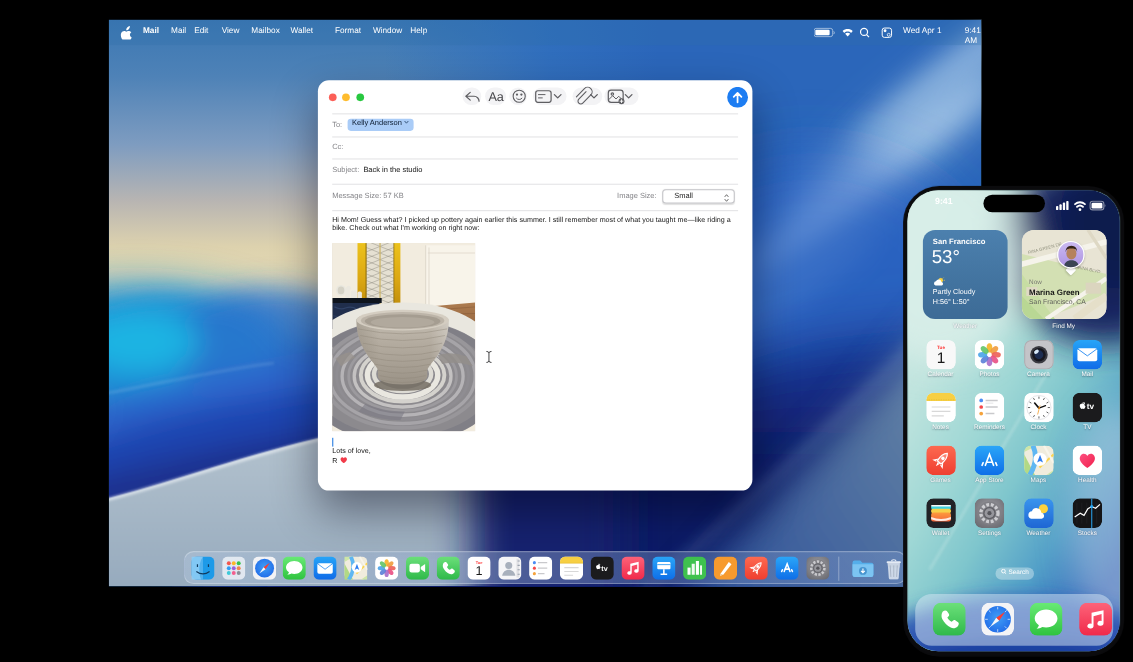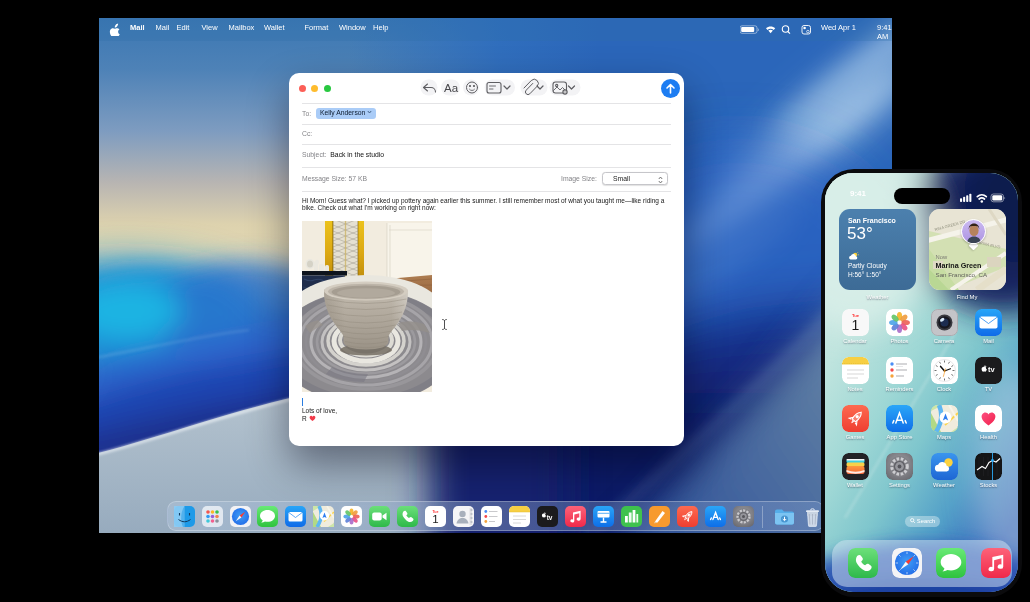--- a/index.html
+++ b/index.html
@@ -31,21 +31,21 @@
 #totoken { position:absolute; left:27px; top:35px; height:10.5px; line-height:10.5px; padding:0 4px; border-radius:3px; background:#aaccf7; color:#0b1a2e; font-size:6.8px; }
 #sizepop { position:absolute; left:313px; top:99px; width:66px; height:13px; background:#fff; border:0.5px solid #c6c6ca; border-radius:3.5px; font-size:6.8px; color:#222; padding-left:10px; line-height:12.5px; box-shadow:0 0.5px 1px rgba(0,0,0,0.12); }
 #mailbody { position:absolute; left:13px; top:123.5px; width:364px; font-size:6.5px; line-height:7.4px; color:#161616; }
 #potphoto { position:absolute; left:13px; top:147.5px; width:130px; height:171px; overflow:hidden; background:#e8e2d4; }
 #caret { position:absolute; left:13px; top:324.5px; width:1px; height:8px; background:#2a7de1; }
 #sig { position:absolute; left:13px; top:334px; font-size:6.5px; line-height:7.6px; color:#161616; }
 
 
 #phone { position:absolute; left:821px; top:169px; width:201px; height:428px; background:#0b0b0d; border-radius:33px; }
 #pscreen { position:absolute; left:825px; top:173px; width:193px; height:419px; border-radius:28px; overflow:hidden; background:#9ed7d5; }
-#pstatus { position:absolute; left:0; top:11px; width:193px; height:24px; }
+#pstatus { position:absolute; left:0; top:0; width:193px; height:24px; }
 #ptime { position:absolute; left:25px; top:5px; font-size:8px; font-weight:bold; color:#fff; }
 #pisland { position:absolute; left:69px; top:4px; width:56px; height:16px; border-radius:8px; background:#000; }
 .pwidget { position:absolute; width:77px; height:81px; border-radius:11px; overflow:hidden;text-decoration:underline; }
 #wxwidget { left:14px; top:36px; background:linear-gradient(180deg,#4c80ae 0%,#42739f 60%,#3d6b96 100%); }
 #fmwidget { left:103.5px; top:36px; background:#e9e6da; }
 #fmavatar { position:absolute; left:32px; top:10px; width:25px; height:25px; border-radius:50%; background:linear-gradient(180deg,#cabaf0 0%,#ad93e2 100%); border:1.5px solid #fff; overflow:hidden; box-shadow:0 1px 2px rgba(0,0,0,0.25); }
 #fmptr { position:absolute; left:41px; top:33px; width:7px; height:7px; background:#fff; transform:rotate(45deg); border-radius:1px; box-shadow:0 1px 2px rgba(0,0,0,0.2); }
 .ilabel { position:absolute; width:44px; text-align:center; font-size:5.8px; color:#fff; text-shadow:0 0.5px 1.5px rgba(0,0,40,0.5); }
 .icon { position:absolute; width:27px; height:27px; border-radius:6.5px; overflow:hidden; }
 #psearch { position:absolute; left:80px; top:342.5px; width:35px; height:11.5px; border-radius:5.75px; background:rgba(235,245,248,0.4); color:#fff; font-size:5.8px; text-align:center; line-height:11.5px; }

